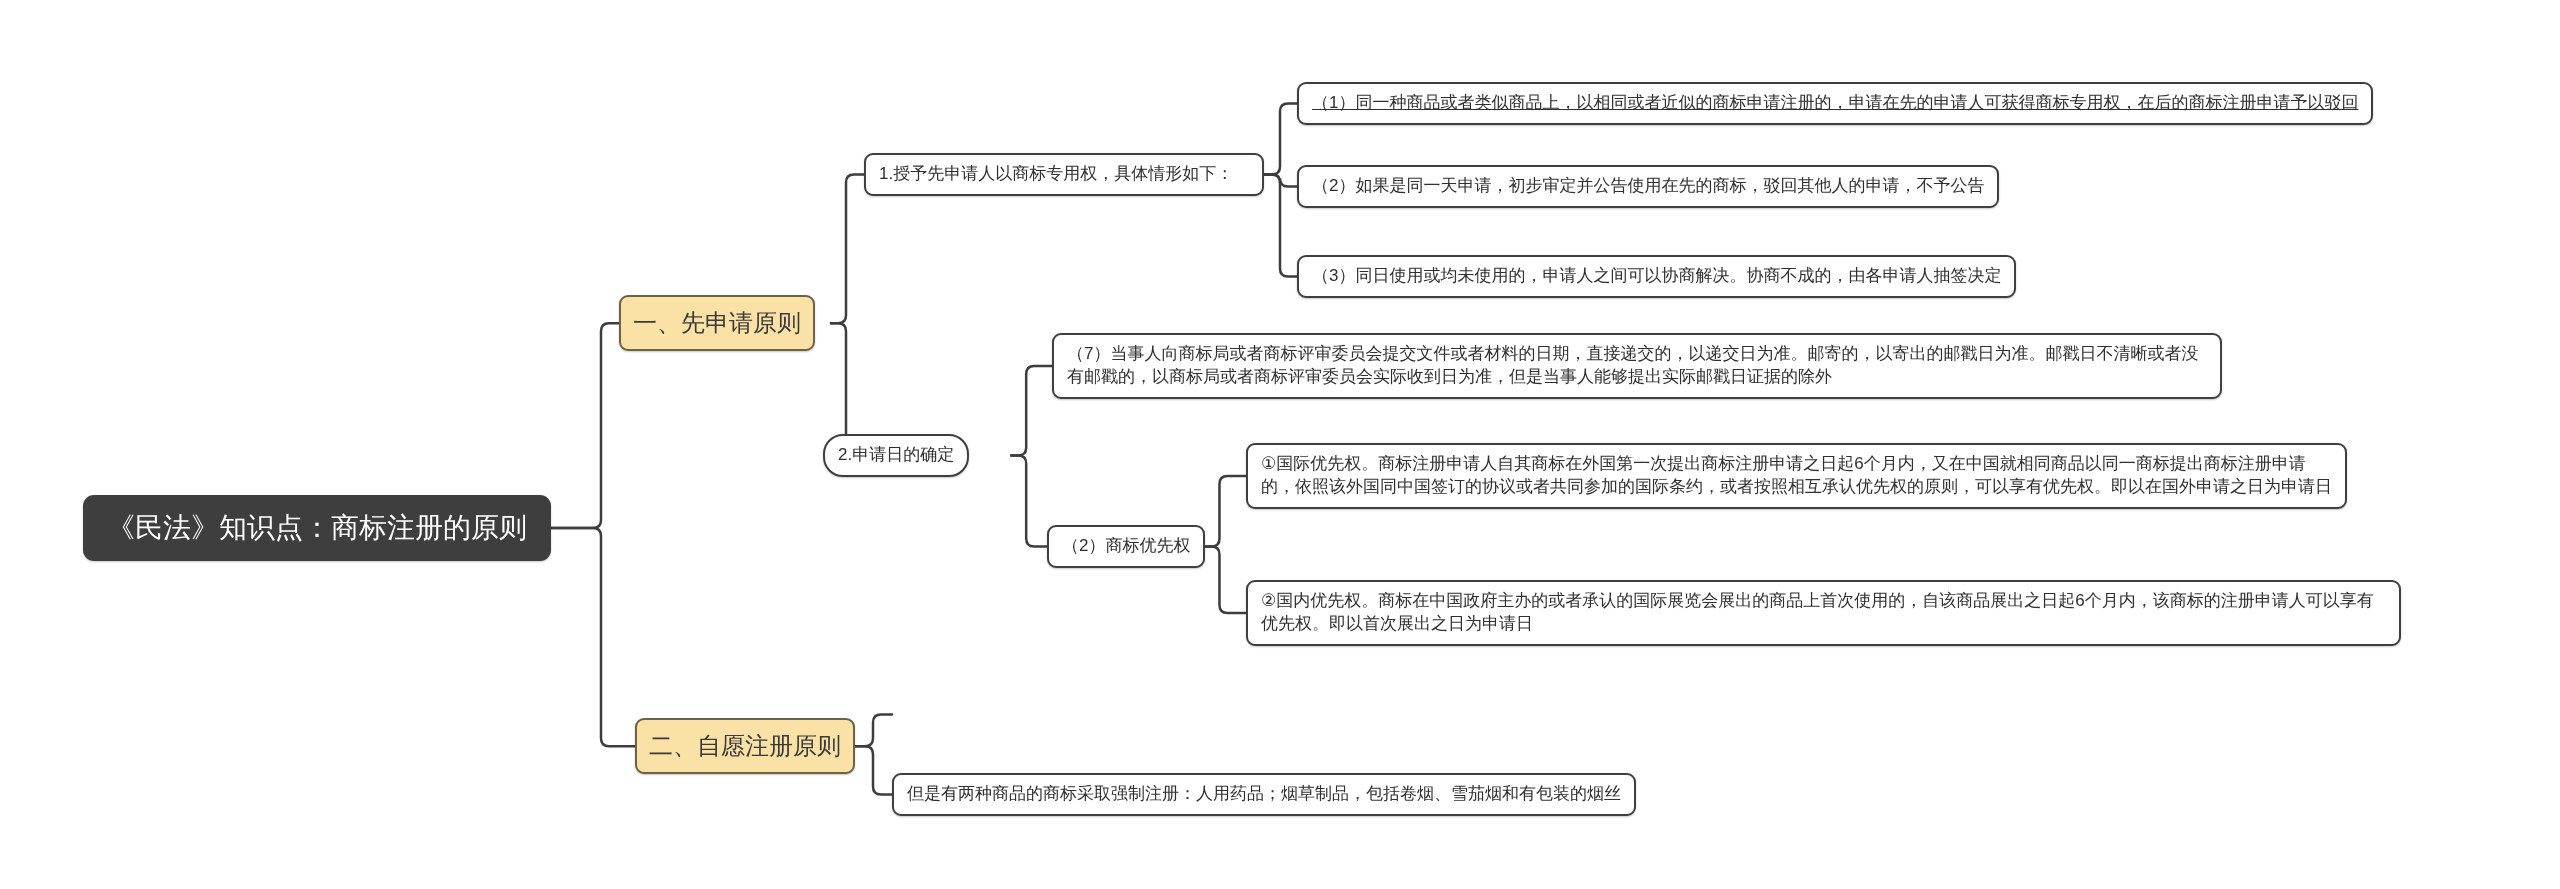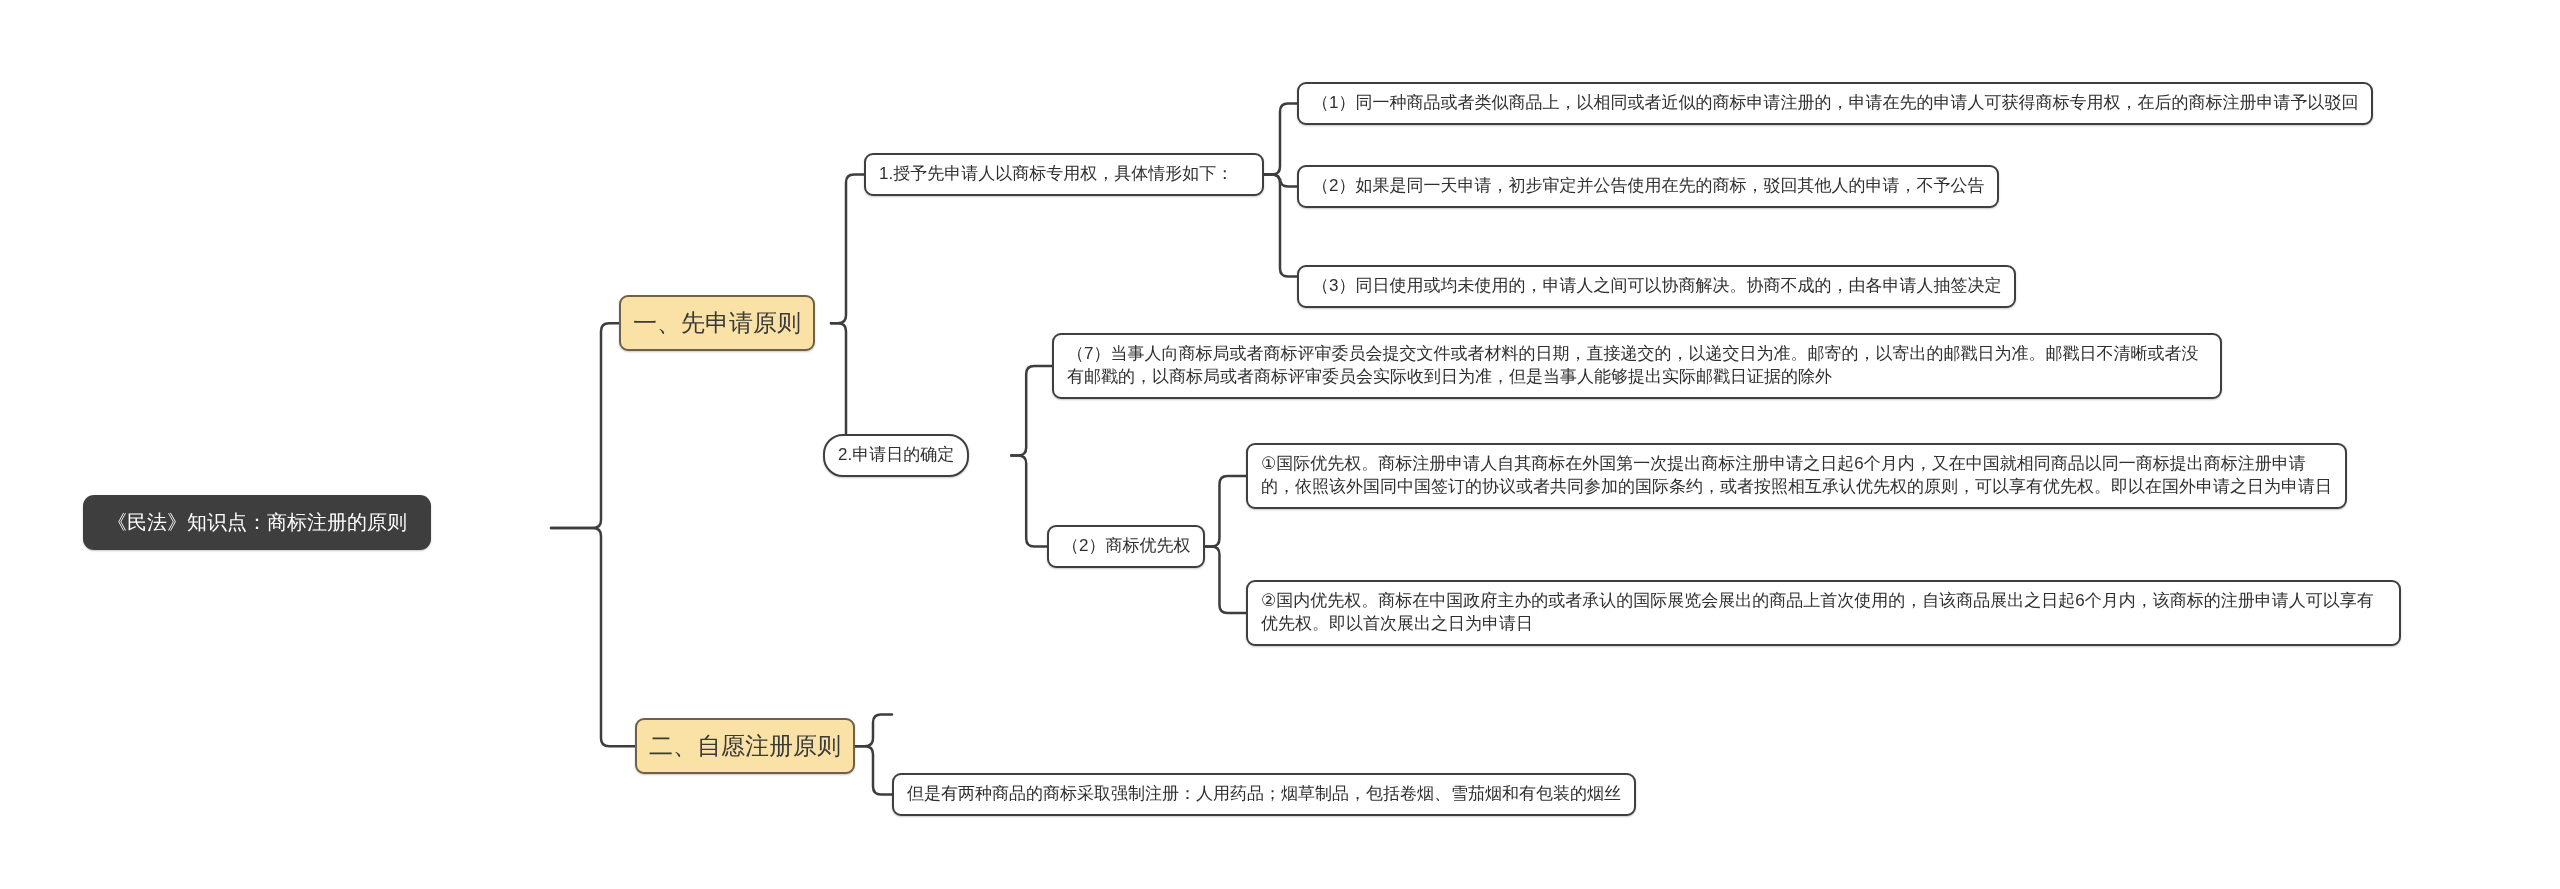--- a/index.html
+++ b/index.html
@@ -22,21 +22,21 @@
     box-sizing:border-box;
     border-radius:9px;
     display:flex;
     align-items:center;
     box-shadow:0 1px 2px rgba(0,0,0,.22);
     cursor:default;
   }
   .node-root{
     background:var(--c-root-bg);
     color:var(--c-root-text);
-    font-size:20px;
+    font-size:28px;
     padding:14px 24px;
     border-radius:11px;
     white-space:nowrap;
     line-height:1.35;
   }
   .node-branch{
     background:var(--c-branch-bg);
     border:2px solid var(--c-branch-border);
     color:#3a3a3a;
     font-size:24px;
@@ -74,25 +74,25 @@
       <path d="M855 746.1953125 L865 746.1953125 Q873 746.1953125 873 738.1953125 L873 722.46875 Q873 714.46875 881 714.46875 L892 714.46875" fill="none" stroke="#3d3d3d" stroke-width="2.5" stroke-linecap="round"></path>
       <path d="M855 746.1953125 L865 746.1953125 Q873 746.1953125 873 754.1953125 L873 786.46875 Q873 794.46875 881 794.46875 L892 794.46875" fill="none" stroke="#3d3d3d" stroke-width="2.5" stroke-linecap="round"></path>
     </svg>
 
   <div id="root" class="node node-root" style="left:83px;top:495px;">《民法》知识点：商标注册的原则</div>
 
   <div id="b1" class="node node-branch" style="left:619px;top:295px;">一、先申请原则</div>
 
   <div id="n1" class="node node-topic" style="left:864px;top:153px;width:400px;">1.授予先申请人以商标专用权，具体情形如下：</div>
 
-  <div id="l1" class="node node-topic nowrap" style="left:1297px;top:82px;">（1）同一种商品或者类似商品上，以相同或者近似的商标申请注册的，申请在先的申请人可获得商标专用权，在后的商标注册申请予以驳回</div>
+  <div id="l1" class="node node-topic nowrap" style="left:1297px;top:82px;text-decoration:underline;">（1）同一种商品或者类似商品上，以相同或者近似的商标申请注册的，申请在先的申请人可获得商标专用权，在后的商标注册申请予以驳回</div>
 
   <div id="l2" class="node node-topic nowrap" style="left:1297px;top:165px;">（2）如果是同一天申请，初步审定并公告使用在先的商标，驳回其他人的申请，不予公告</div>
 
-  <div id="l3" class="node node-topic nowrap" style="left:1297px;top:265px;">（3）同日使用或均未使用的，申请人之间可以协商解决。协商不成的，由各申请人抽签决定</div>
+  <div id="l3" class="node node-topic nowrap" style="left:1297px;top:255px;">（3）同日使用或均未使用的，申请人之间可以协商解决。协商不成的，由各申请人抽签决定</div>
 
   <div id="n2" class="node node-topic nowrap" style="left:823px;top:434px;border-radius:20px;">2.申请日的确定</div>
 
   <div id="l4" class="node node-topic" style="left:1052px;top:333px;width:1170px;">（7）当事人向商标局或者商标评审委员会提交文件或者材料的日期，直接递交的，以递交日为准。邮寄的，以寄出的邮戳日为准。邮戳日不清晰或者没有邮戳的，以商标局或者商标评审委员会实际收到日为准，但是当事人能够提出实际邮戳日证据的除外</div>
 
   <div id="n3" class="node node-topic nowrap" style="left:1047px;top:525px;">（2）商标优先权</div>
 
   <div id="l5" class="node node-topic" style="left:1246px;top:443px;width:1101px;">①国际优先权。商标注册申请人自其商标在外国第一次提出商标注册申请之日起6个月内，又在中国就相同商品以同一商标提出商标注册申请的，依照该外国同中国签订的协议或者共同参加的国际条约，或者按照相互承认优先权的原则，可以享有优先权。即以在国外申请之日为申请日</div>
 
   <div id="l6" class="node node-topic" style="left:1246px;top:580px;width:1155px;">②国内优先权。商标在中国政府主办的或者承认的国际展览会展出的商品上首次使用的，自该商品展出之日起6个月内，该商标的注册申请人可以享有优先权。即以首次展出之日为申请日</div>

